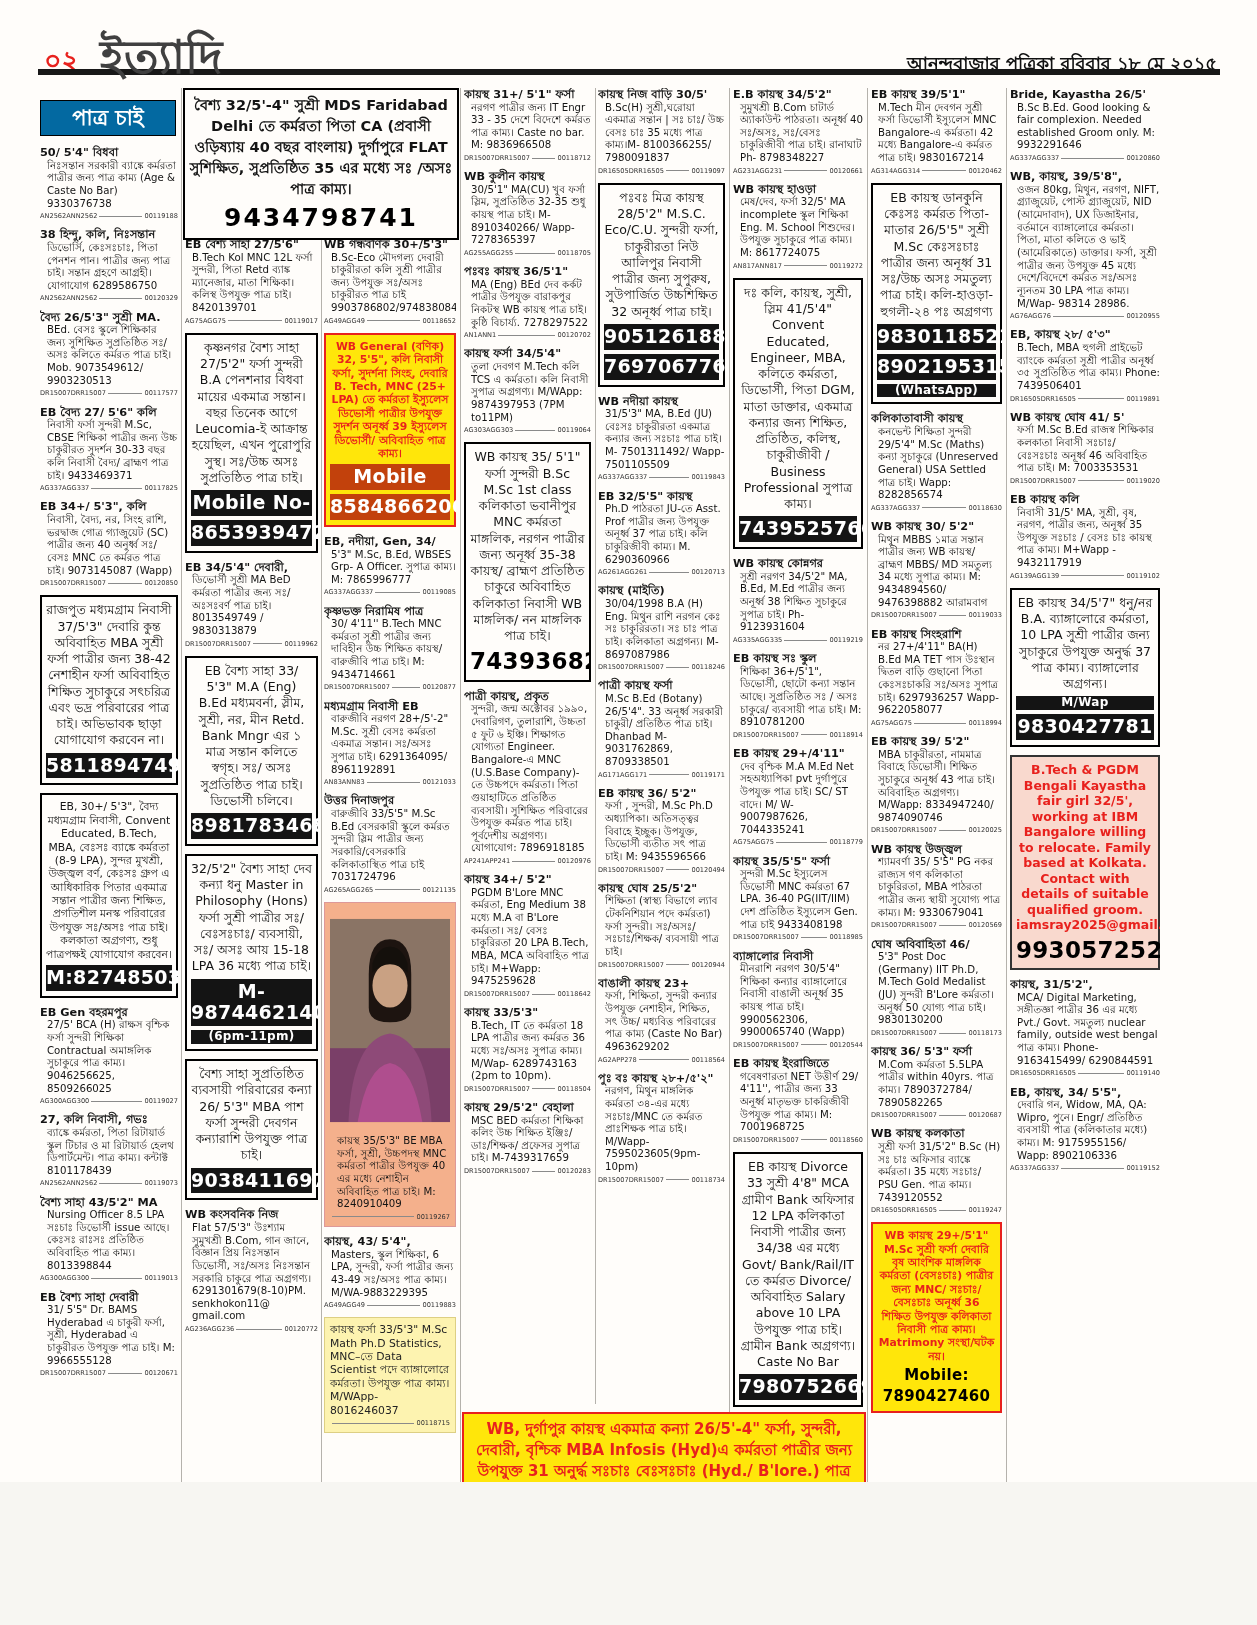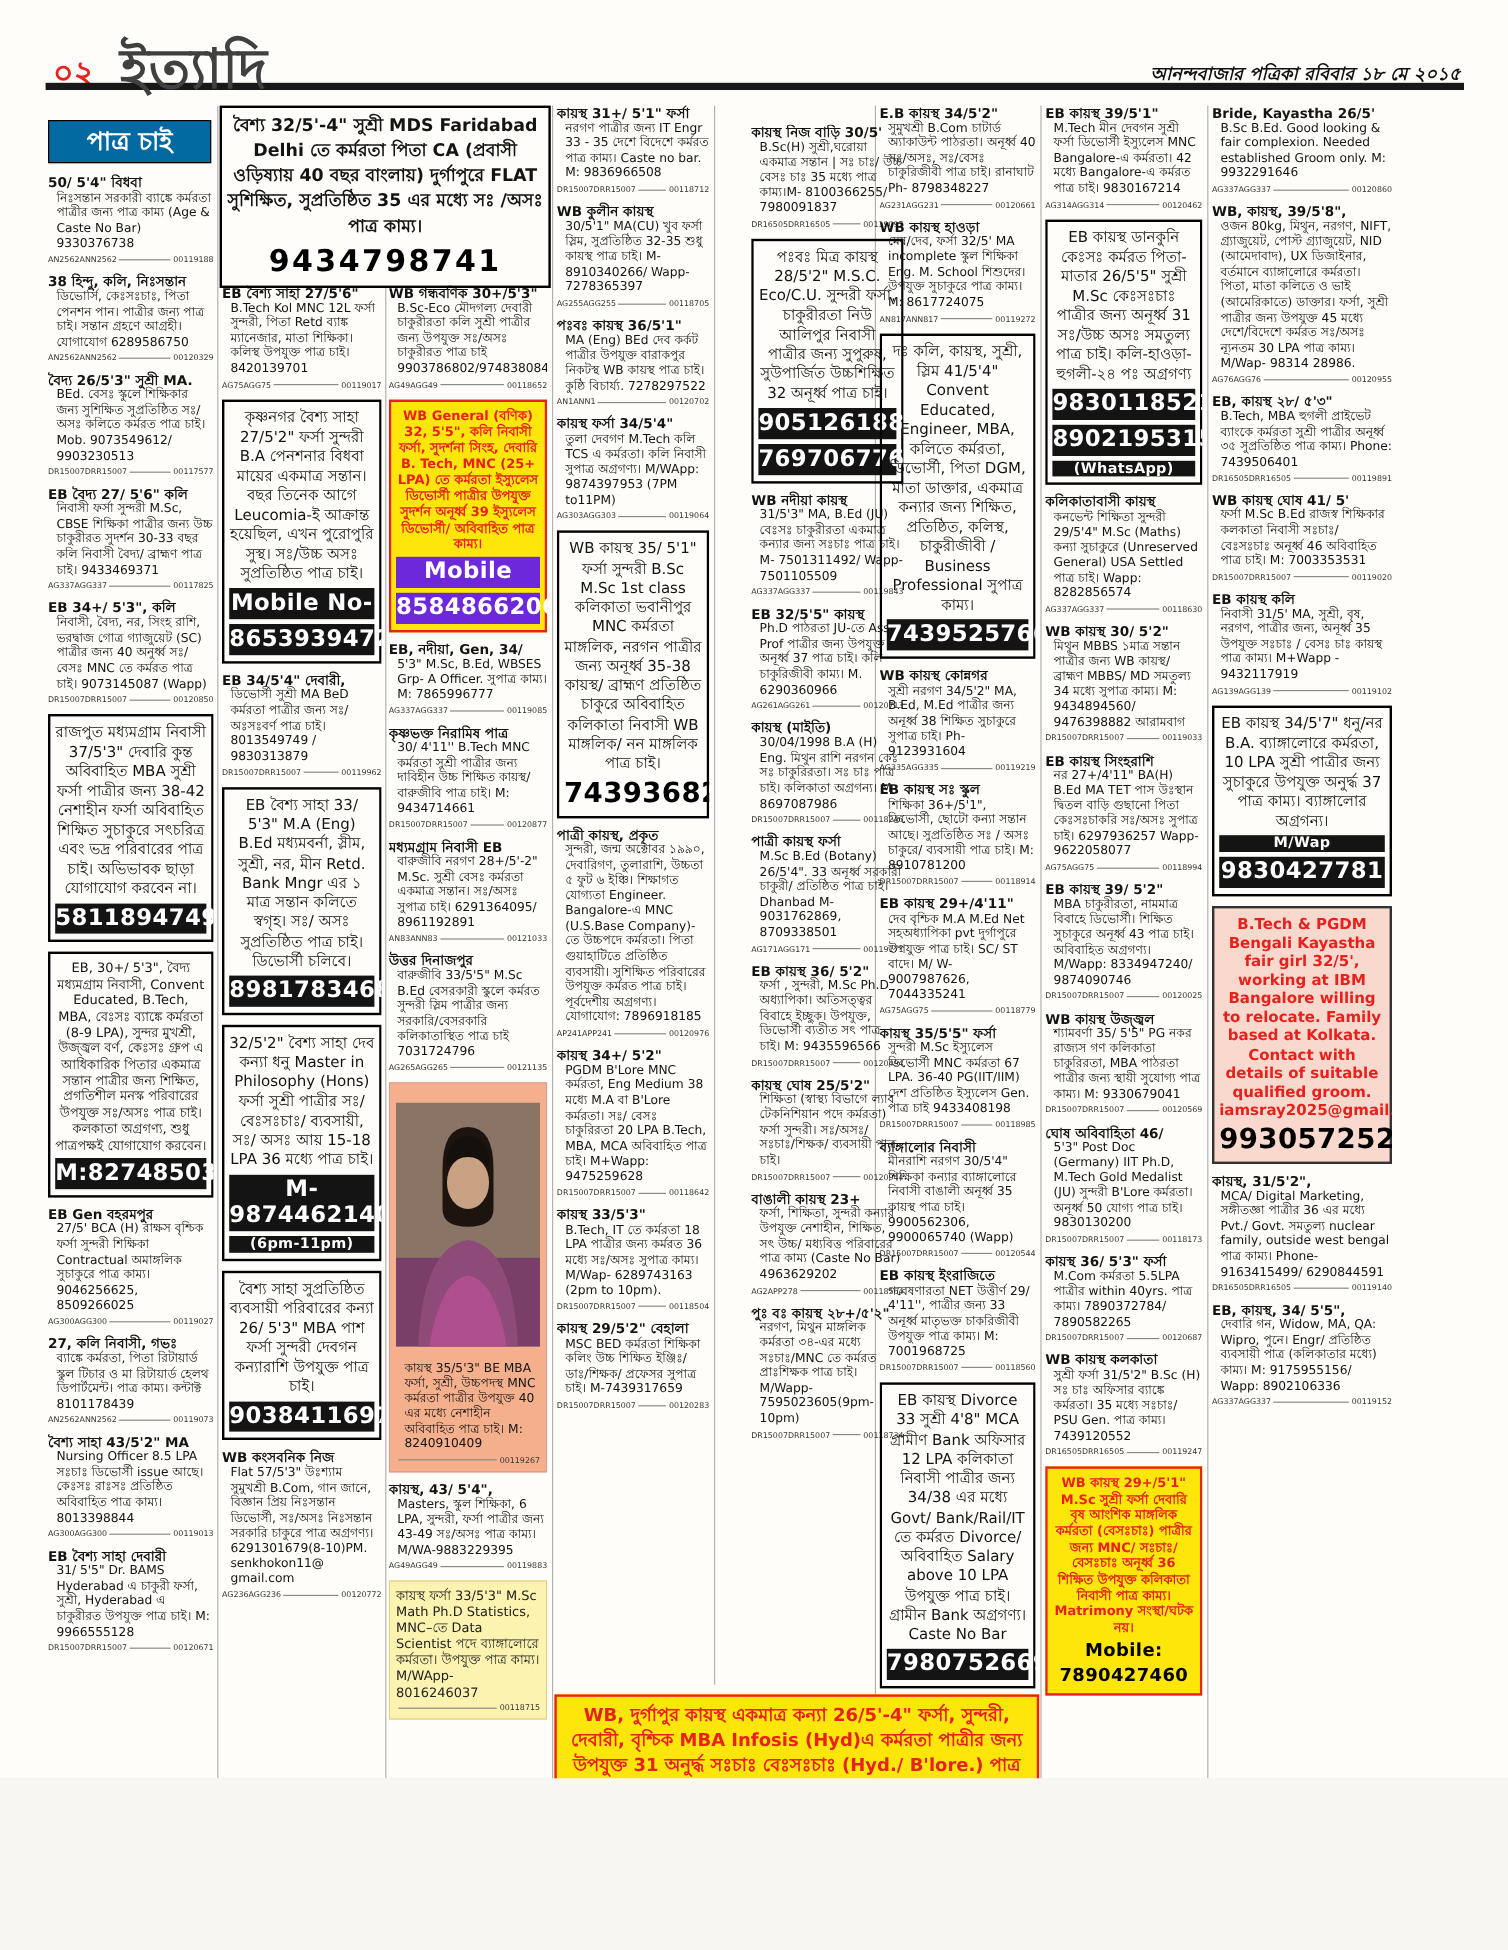--- a/index.html
+++ b/index.html
@@ -2,58 +2,58 @@
 <html><head>
 <meta charset="utf-8">
 <style>
   html,body{margin:0;padding:0;background:#f7f6f2;}
   #page{position:relative;width:1257px;height:1482px;background:#fffdfa;overflow:hidden;
         font-family:"DejaVu Sans","Liberation Sans",sans-serif;color:#151515;}
   
   #pagenum{position:absolute;left:44px;top:40px;font-size:27px;font-weight:bold;color:#e8211d;}
   #sectitle{position:absolute;left:100px;top:22px;font-size:46px;font-weight:bold;color:#404040;z-index:3;}
   #toprule{position:absolute;left:38px;top:69px;width:1182px;height:6px;background:#181818;z-index:1;}
-  #masthead{position:absolute;right:40px;top:50px;font-size:15px;font-weight:bold;color:#111;font-style:italic;}
+  #masthead{position:absolute;right:40px;top:50px;font-size:18px;font-weight:bold;color:#111;}
   
   .col{position:absolute;overflow:hidden;}
   .vsep{position:absolute;top:88px;height:1524px;width:1px;background:#b5b2ac;}
   
   .ad{margin:0 0 8px 0;font-size:10.2px;line-height:1.24;color:#141414;}
   .ad .head{font-weight:bold;font-size:11.3px;line-height:1.2;}
   .ad .body{padding-left:7px;}
   .ad.cat{background:#0369a1;color:#fff;border:1px solid #000;text-align:center;
           font-size:21px;font-weight:bold;padding:4px 0;margin:0 2px 10px 0;}
   .ad.box{border:2px solid #000;padding:5px 4px;text-align:center;font-size:10.8px;}
   .ad.box .body{padding:0;}
   .ad.bigtext{font-size:12.5px;line-height:1.3;}
   .ad.yellow{background:#ffe60a;border:2px solid #e8211d;color:#e8211d;font-weight:bold;}
   .ad.paleyellow{background:#fdf3b0;border:1px solid #ddcf84;text-align:left;padding:5px;color:#222;font-weight:normal;}
   .ad.pink{background:#f9d9ce;border:2px solid #333;color:#e8211d;font-weight:bold;font-size:12.5px;}
   .ad.salmonbox{background:#f4b08c;border:1px solid #d99;padding:5px;text-align:left;}
   .band{background:#141414;color:#fff;font-weight:bold;text-align:center;padding:2px 0;
         font-size:19px;letter-spacing:.3px;margin-top:4px;line-height:1.15;}
   .band.sm{font-size:12px;padding:0;}
-  .band.red{background:#6d28d9;color:#fff;}
+  .band.red{background:#c2410c;color:#fff;}
   .band.plain{background:transparent;color:#000;font-size:23px;padding:0;}
   .band.onyellow{background:transparent;color:#000;font-size:15px;padding:0;}
   .code{display:flex;align-items:center;font-size:6.6px;color:#333;margin-top:2px;}
   .code .dash{flex:1;border-top:1px solid #8a8a8a;margin:0 2px;}
   .photo{display:block;width:100%;height:225px;margin:0 0 2px 0;}
   #wide0{position:absolute;left:183px;top:88px;width:276px;z-index:2;}
   #wide0 .ad{font-size:14.5px;font-weight:bold;line-height:1.45;}
   #wide0 .band.plain{font-size:25px;letter-spacing:2px;}
   #wide1{position:absolute;left:462px;top:1412px;width:404px;z-index:2;}
   #wide1 .ad{font-size:15px;line-height:1.4;}
   #wide1 .band.red{font-size:20px;}
   
   #c0{left:40px;  top:100px;width:138px;height:1520px;}
   #c1{left:185px; top:238px;width:133px;height:1382px;}
   #c2{left:324px; top:238px;width:132px;height:1382px;}
   #c3{left:464px; top:88px; width:127px;height:1320px;}
-  #c4{left:626px; top:88px; width:127px;height:1320px;margin-top:16px;}
+  #c4{left:598px; top:88px; width:127px;height:1320px;}
   #c5{left:733px; top:88px; width:130px;height:1532px;}
   #c6{left:871px; top:88px; width:131px;height:1532px;}
   #c7{left:1010px;top:88px; width:150px;height:1532px;}
 </style>
 </head>
 <body>
 
 <div id="page">
   <div id="pagenum">০২</div>
   <div id="sectitle">ইত্যাদি</div>

